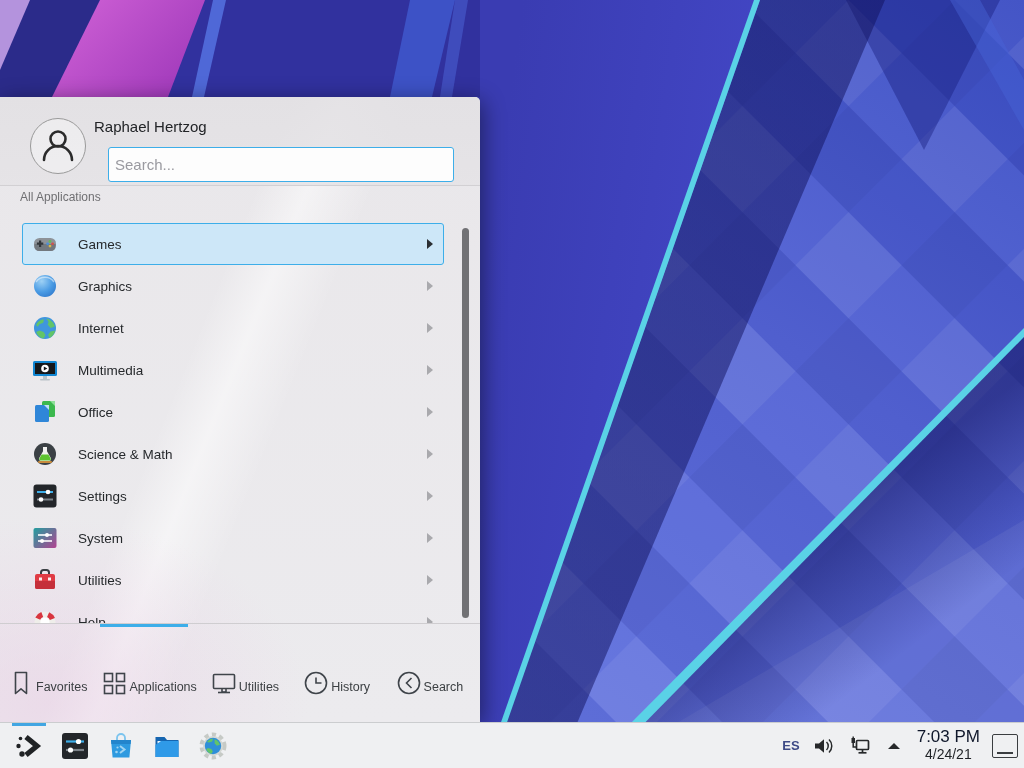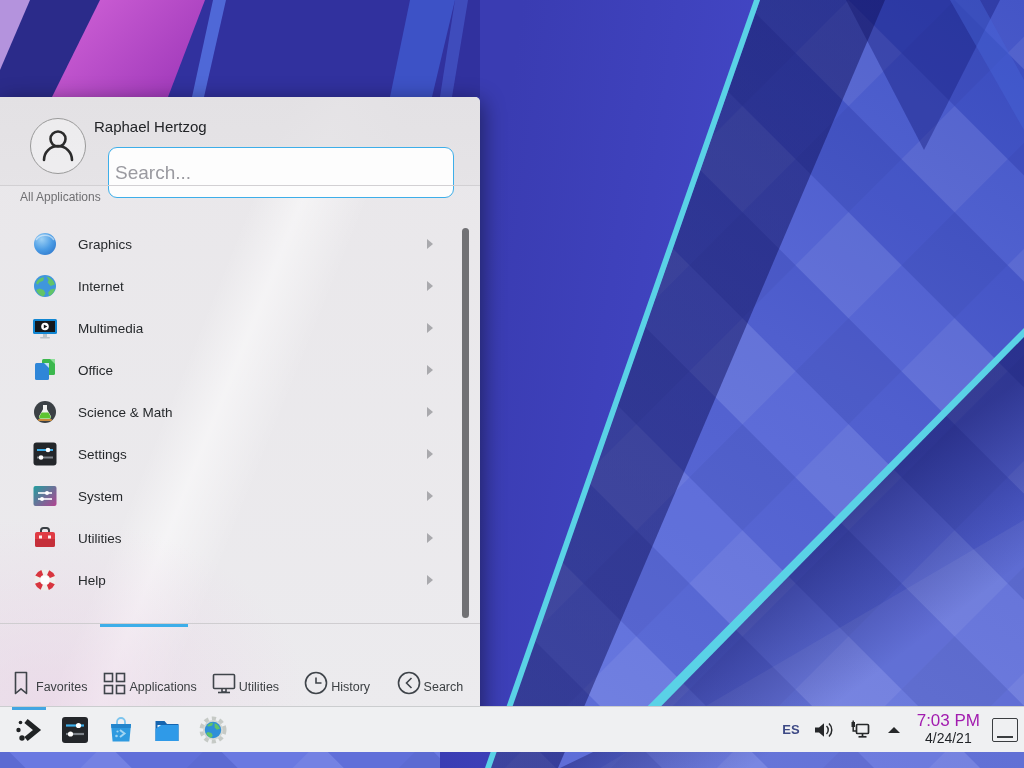--- a/index.html
+++ b/index.html
@@ -19,21 +19,21 @@
       linear-gradient(#e9e7ea,#ecebee);
     box-shadow:3px 4px 22px rgba(0,0,0,.45);}
   .hdr{position:absolute;left:0;top:0;width:100%;height:88px;
        background:linear-gradient(rgba(226,224,227,.85),rgba(229,227,230,.85));
        border-top-right-radius:5px;}
   .hdr-sep{position:absolute;left:0;top:88px;width:100%;height:1px;background:#d2d0d3;}
   .avatar{position:absolute;left:30px;top:21px;width:54px;height:54px;border-radius:50%;
           border:1px solid #9a9a9a;background:rgba(255,255,255,.35);}
   .user-name{position:absolute;left:94px;top:21px;font-size:15px;color:#222427;}
   .search{position:absolute;left:108px;top:50px;width:332px;height:25px;border:1px solid #3daee9;
-          border-radius:9px;background:#fdfdfd;font-size:19px;color:#333;padding:12px 6px;outline:none;
+          border-radius:3px;background:#fdfdfd;font-size:15px;color:#333;padding:4px 6px;outline:none;
           font-family:"Liberation Sans",sans-serif;}
   .search::placeholder{color:#9a9aa0;}
   .section-label{position:absolute;left:20px;top:93px;font-size:12px;color:#6f6f72;}
 
   .app-list{position:absolute;left:0;top:126px;width:100%;height:400px;overflow:hidden;}
   .row{position:relative;height:42px;margin:0 36px 0 22px;display:flex;align-items:center;
        border:1px solid transparent;border-radius:3px;box-sizing:border-box;}
   .row.selected{background:#cde7f8;border-color:#3daee9;}
   .cicon{width:26px;height:26px;margin-left:9px;flex:0 0 26px;}
   .clabel{margin-left:20px;font-size:13.5px;color:#26292c;flex:1;}
@@ -46,31 +46,31 @@
 
   .tab-sep{position:absolute;left:0;top:526px;width:100%;height:1px;background:#cfcdd0;}
   .tab-indicator{position:absolute;left:100px;top:527px;width:88px;height:3px;background:#3daee9;}
   .tabbar{position:absolute;left:0;top:527px;width:100%;height:98px;display:flex;}
   .tab{flex:1;display:flex;flex-direction:row;align-items:center;justify-content:flex-start;
        padding-top:21px;background:none;border:none;cursor:default;}
   .tab .ticon{width:30px;height:30px;}
   .tab .tlabel{margin-top:8px;font-size:12.5px;color:#3c4043;font-family:"Liberation Sans",sans-serif;}
 
   
-  #taskbar{position:absolute;left:0;bottom:16px;width:1024px;height:46px;
+  #taskbar{position:absolute;left:0;bottom:0;width:1024px;height:46px;
            background:#eff0f2;border-top:1px solid #cbcdcf;box-sizing:border-box;
            display:flex;align-items:center;padding:0 6px;}
   .tb-app{position:relative;width:46px;height:45px;display:flex;align-items:center;justify-content:center;
           background:none;border:none;}
   .tb-active-line{position:absolute;left:6px;top:0;width:34px;height:3px;background:#42a6e2;}
   .tb-spacer{flex:1;}
   .tray{display:flex;align-items:center;gap:13px;margin-right:10px;}
   .kbd-layout{font-size:13px;font-weight:bold;color:#3e4a86;}
   .clock{display:flex;flex-direction:column;align-items:center;line-height:1.1;margin:0 4px;}
-  .clock-time{font-size:17px;color:#a21caf;}
+  .clock-time{font-size:17px;color:#0f172a;}
   .clock-date{font-size:14px;color:#1f2226;}
   .peek{width:26px;height:24px;border:1.5px solid #3a3d40;border-radius:2px;background:transparent;
         position:relative;margin-left:8px;}
   .peek::after{content:"";position:absolute;left:4px;right:4px;bottom:3px;height:1.5px;background:#3a3d40;}
 </style>
 </head>
 <body>
 
 <div id="screen">
 
@@ -140,20 +140,35 @@
       </div>
       <div class="user-name">Raphael Hertzog</div>
       <input class="search" type="text" placeholder="Search..." style="">
     </div>
     <div class="hdr-sep"></div>
 
     <div class="section-label">All Applications</div>
 
     <div class="app-list">
 
+      <div class="row selected">
+        <span class="cicon">
+          <svg width="26" height="26" viewBox="0 0 26 26">
+            <rect x="2" y="7" width="22" height="13" rx="5.5" fill="#8d9298"></rect>
+            <path d="M2.5 13h21v2.5a4.5 4.5 0 0 1-4.5 4.5H7a4.5 4.5 0 0 1-4.5-4.5z" fill="#6a6f75" opacity="0.75"></path>
+            <path d="M7 9.5h2.2v2.1h2.1v2.2H9.2v2.1H7v-2.1H4.9v-2.2H7z" fill="#33373b"></path>
+            <circle cx="18" cy="10.5" r="1.4" fill="#67b85c"></circle>
+              <circle cx="20.6" cy="12.8" r="1.4" fill="#d0504a"></circle>
+            <circle cx="15.6" cy="12.8" r="1.4" fill="#4a90d9"></circle>
+              <circle cx="18" cy="15.1" r="1.4" fill="#d8b84a"></circle>
+          </svg>
+          </span>
+        <span class="clabel">Games</span>
+        <span class="arrow"></span>
+      </div>
 
       <div class="row">
         <span class="cicon">
           <svg width="26" height="26" viewBox="0 0 26 26">
             <defs>
                 <radialGradient id="gball" cx="0.35" cy="0.28" r="0.9">
               <stop offset="0" stop-color="#9ed1f5"></stop>
                   <stop offset="0.55" stop-color="#4a9be4"></stop>
                   <stop offset="1" stop-color="#2a72c8"></stop>
             </radialGradient>

